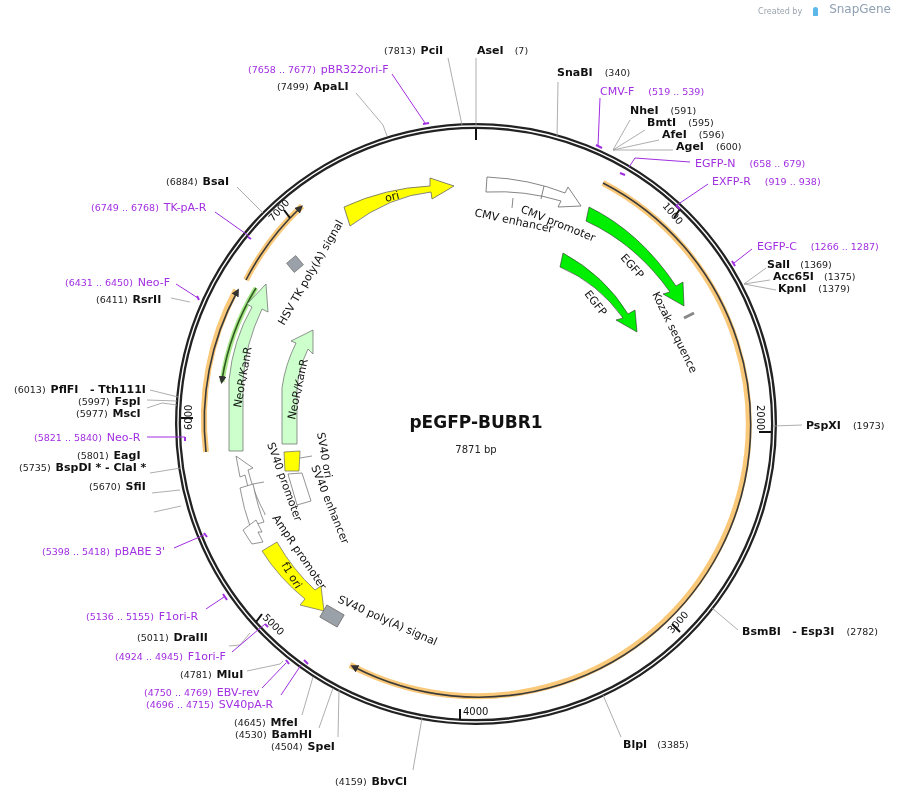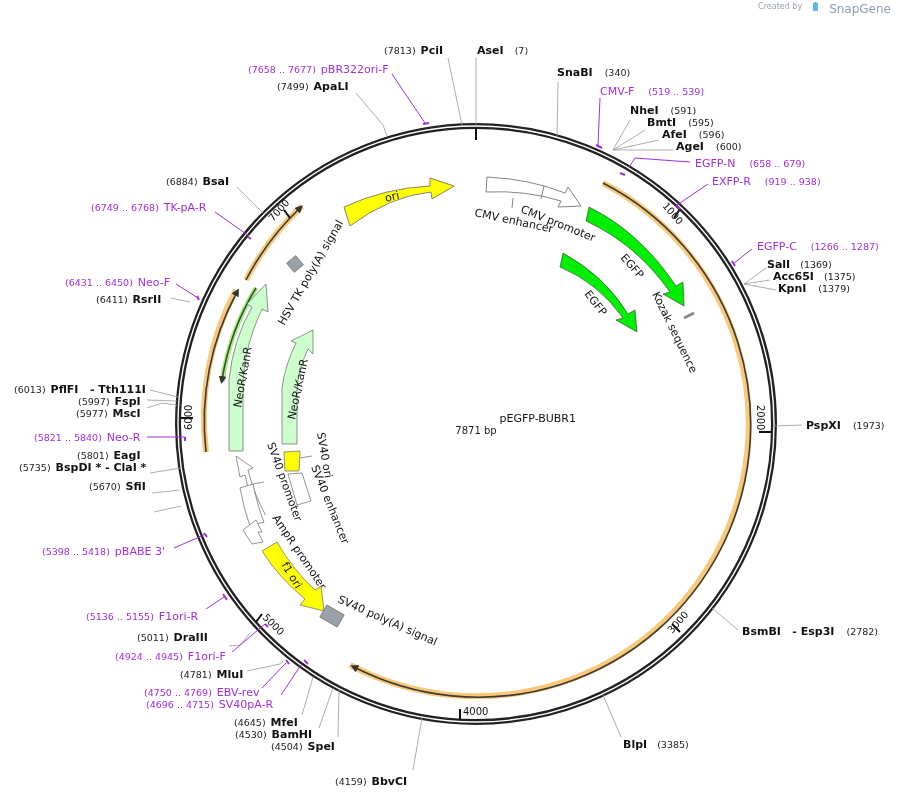--- a/index.html
+++ b/index.html
@@ -1,23 +1,23 @@
 <!DOCTYPE html>
 <html><head>
 <meta charset="utf-8">
 <style>
   html, body { margin: 0; padding: 0; background: #ffffff; }
   body { width: 897px; height: 798px; position: relative; overflow: hidden; font-family: "DejaVu Sans", sans-serif; }
   svg { position: absolute; left: 0; top: 0; }
-  .credit { position: absolute; right: 6px; top: 2px; font-size: 8px; color: #9aa3ad; font-family: "DejaVu Sans", sans-serif; display: flex; align-items: flex-start; gap: 11px; }
+  .credit { position: absolute; right: 6px; top: 2px; font-size: 8px; color: #9aa3ad; font-family: "DejaVu Sans", sans-serif; display: flex; align-items: flex-end; gap: 11px; }
   .credit .brand { font-size: 12px; color: #8fa0b3; }
   .credit .logo { display: inline-block; width: 5px; height: 9px; background: #5bb8e8; border-radius: 3px 3px 1px 1px; }
   .title-block { position: absolute; left: 376px; top: 412px; width: 200px; text-align: center; }
-  .title-block .name { font-weight: normal; font-size: 11px; color: #111; text-align: right; }
-  .title-block .size { font-size: 10px; color: #222; }
+  .title-block .name { font-weight: bold; font-size: 17px; color: #111; }
+  .title-block .size { font-size: 10px; color: #222; margin-top: 12px; }
   .site-name { font-weight: bold; font-size: 11px; fill: #111; }
   .site-pos { font-size: 9.5px; fill: #222; }
   .primer-name { font-size: 11px; fill: #a12ee0; }
   .primer-pos { font-size: 9.5px; fill: #a12ee0; }
   .feat-lbl { font-size: 11px; fill: #111; }
   .tick-lbl { font-size: 10px; fill: #111; }
 </style>
 </head>
 <body>
 

